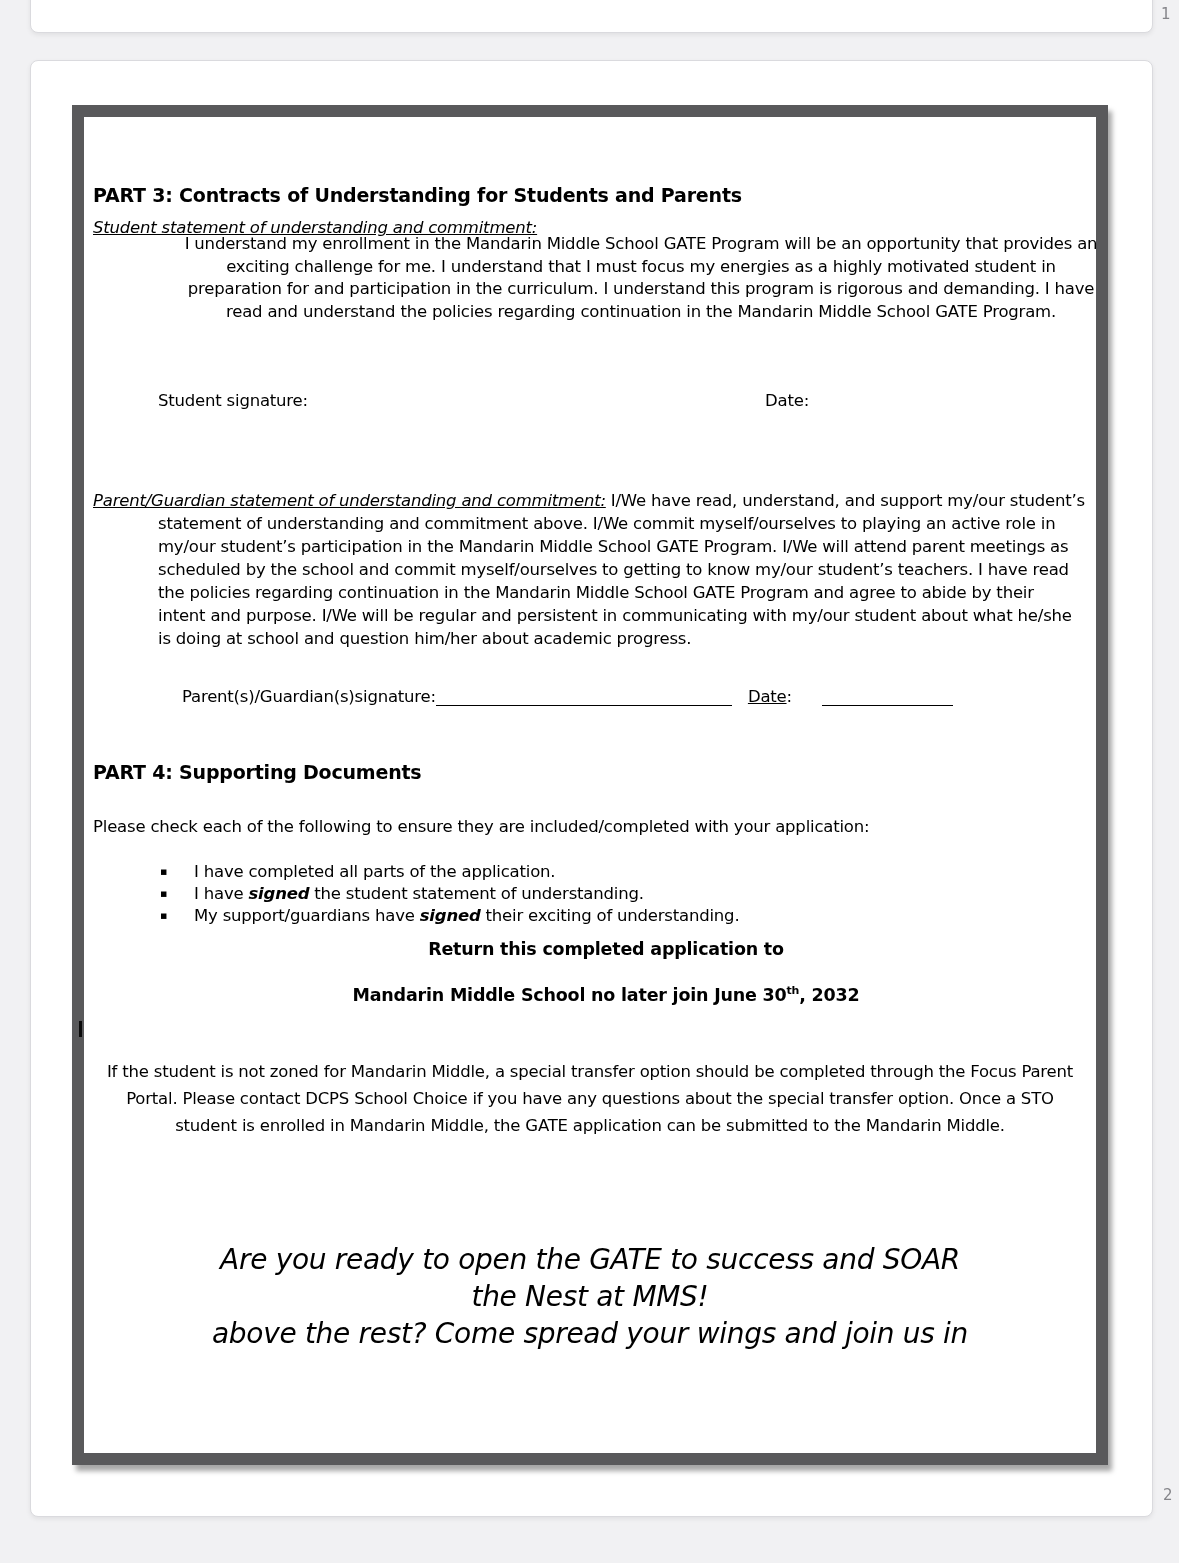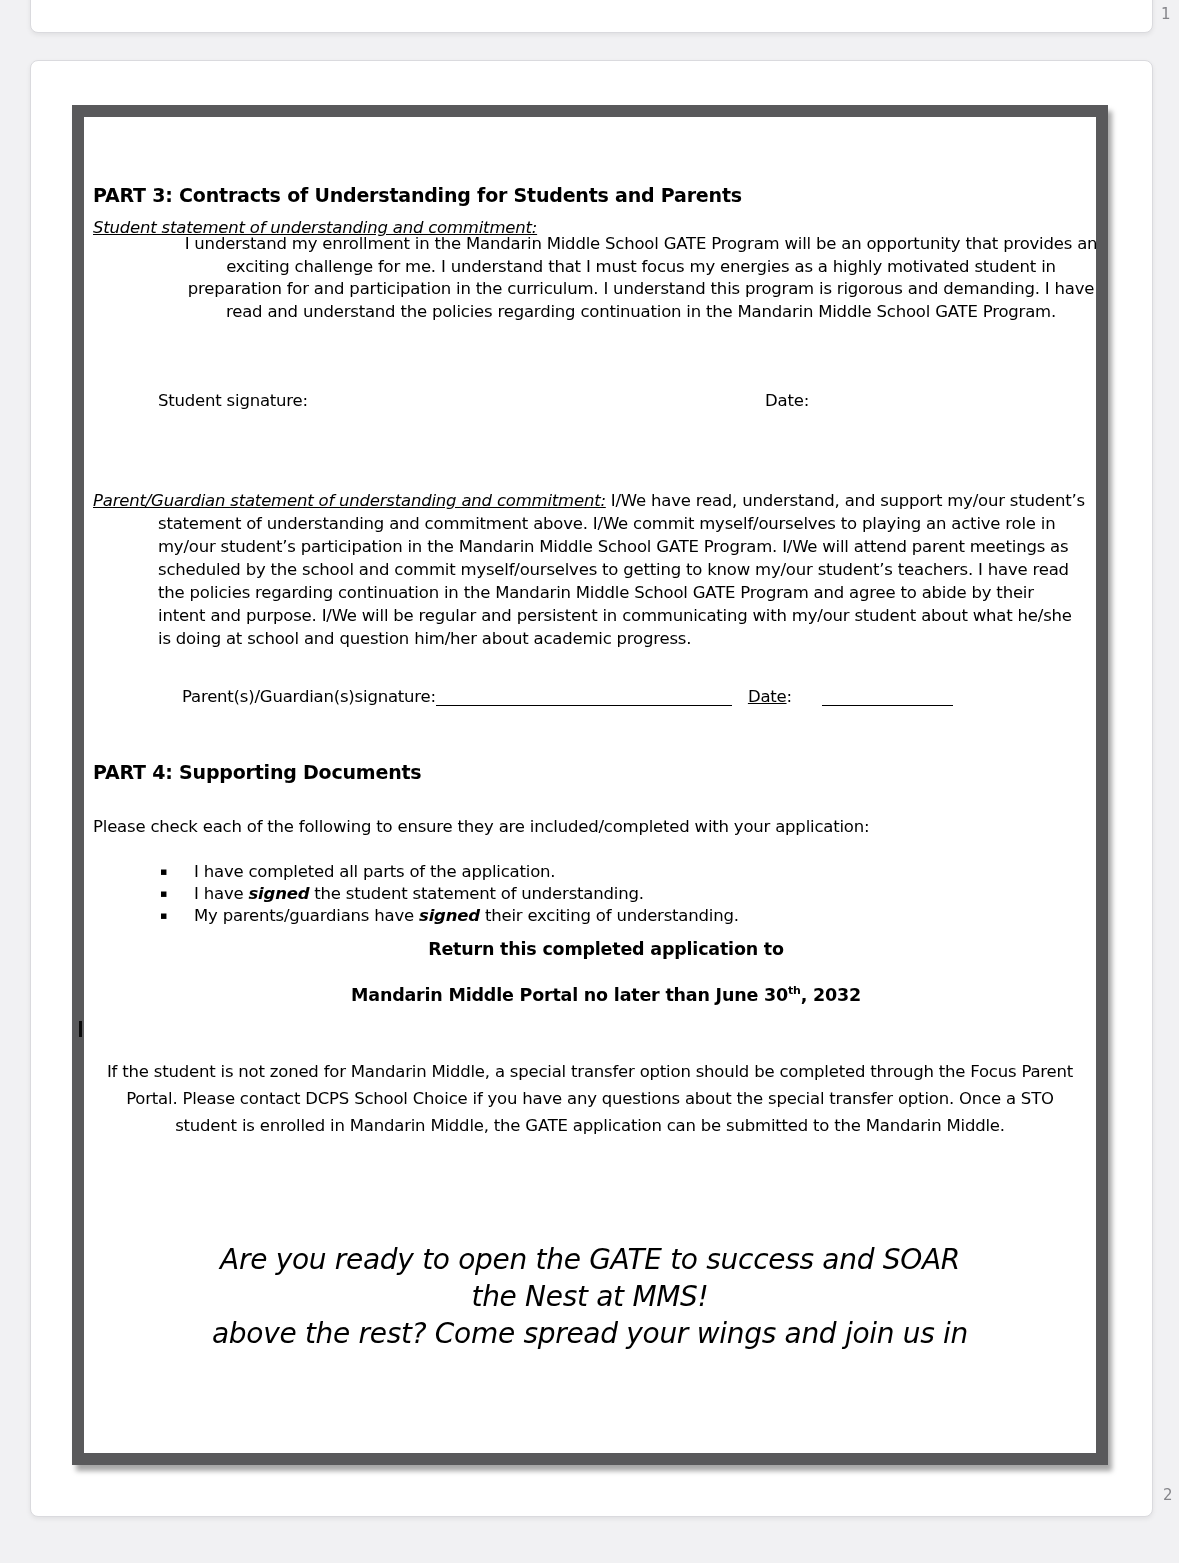--- a/index.html
+++ b/index.html
@@ -151,27 +151,27 @@
         <div class="part4-intro">Please check each of the following to ensure they are included/completed with your application:</div>
 
         <ul class="checklist">
           <li>
             <span class="bullet">▪</span><span>I have completed all parts of the application.</span><span class="bold-it"></span><span></span>
           </li>
           <li>
             <span class="bullet">▪</span><span>I have </span><span class="bold-it">signed</span><span> the student statement of understanding.</span>
           </li>
           <li>
-            <span class="bullet">▪</span><span>My parents/guardians have </span><span class="bold-it">signed</span><span> their exciting of understanding.</span>
+            <span class="bullet">▪</span><span>My support/guardians have </span><span class="bold-it">signed</span><span> their exciting of understanding.</span>
           </li>
         </ul>
 
         <div class="return-line l1">Return this completed application to</div>
 
-        <div class="return-line l2"><span>Mandarin Middle Portal no later than </span><span>June 30</span><sup>th</sup><span>, 2032</span></div>
+        <div class="return-line l2"><span>Mandarin Middle School no later join </span><span>June 30</span><sup>th</sup><span>, 2032</span></div>
 
         <div class="transfer-note">If the student is not zoned for Mandarin Middle, a special transfer option should be completed through the Focus Parent Portal.  Please contact DCPS School Choice if you have any questions about the special transfer option. Once a STO student is enrolled in Mandarin Middle, the GATE application can be submitted to the Mandarin Middle.</div>
 
         <div class="closing">
           <div>Are you ready to open the GATE to success and SOAR</div>
           <div>the Nest at MMS!</div>
           <div>above the rest? Come spread your wings and join us in</div>
         </div>
 
       </div>

